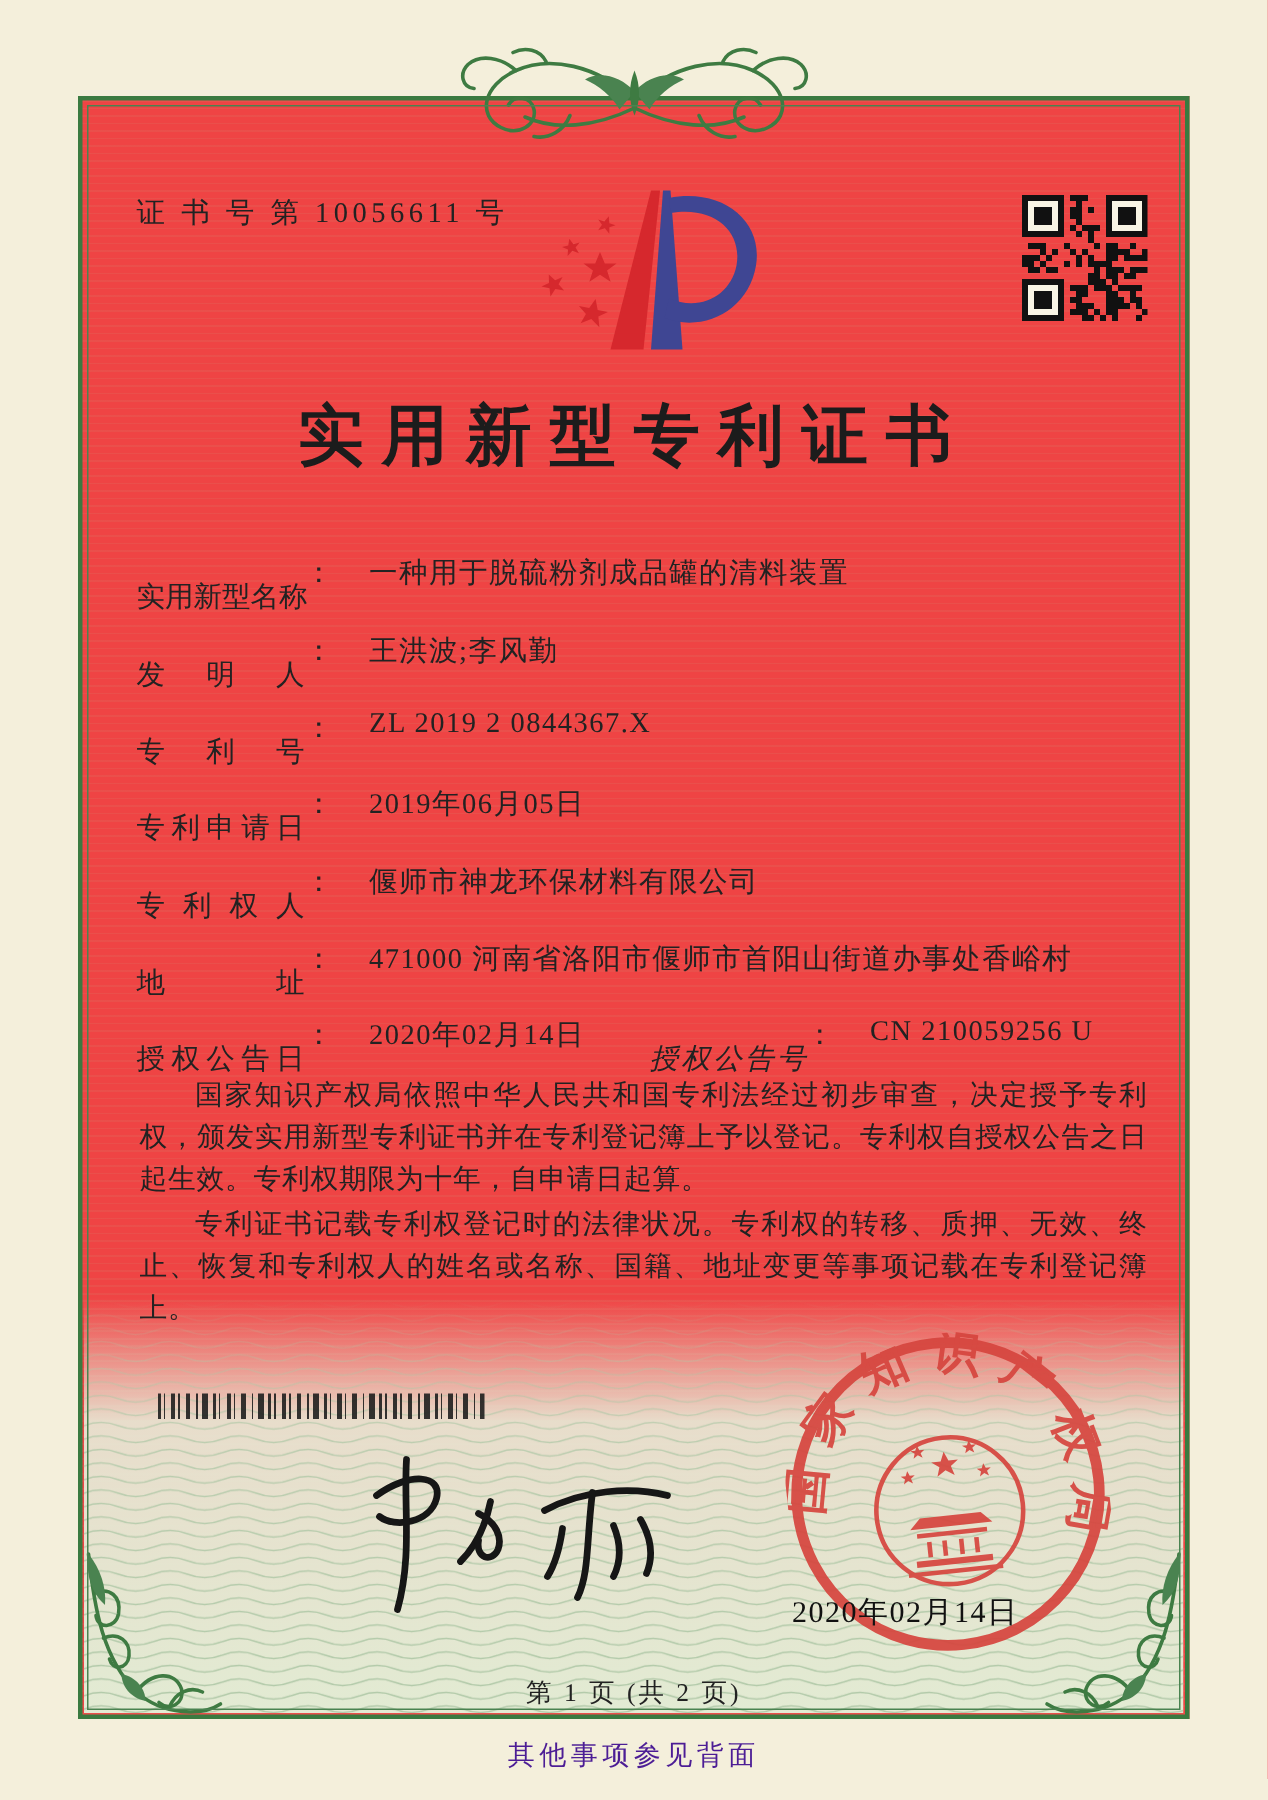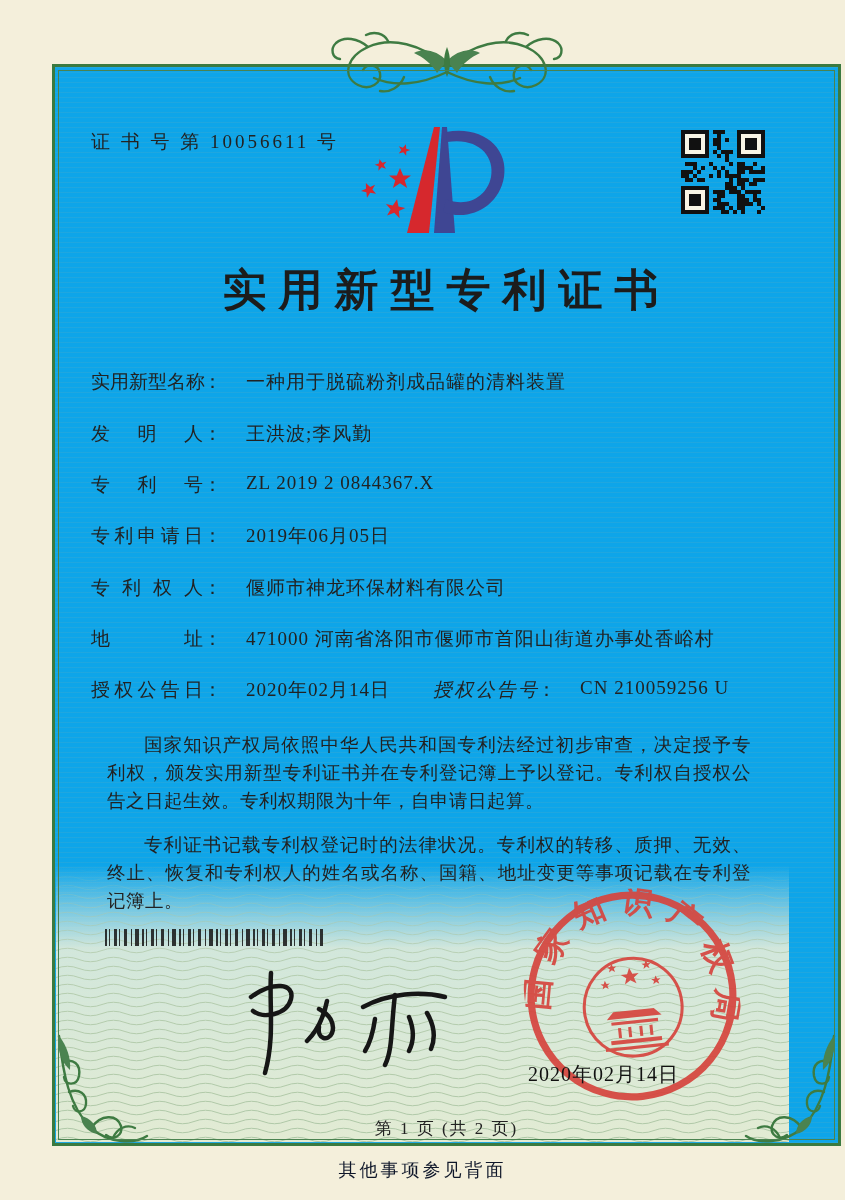--- a/index.html
+++ b/index.html
@@ -3,63 +3,63 @@
 <meta charset="utf-8">
 <style>
   html,body{margin:0;padding:0;}
   .page{
     position:relative;width:845px;height:1200px;overflow:hidden;
     background:#f4efdb;
     font-family:"Liberation Serif","DejaVu Serif",serif;color:#222;
   }
   .frame{
     position:absolute;left:52px;top:64px;width:735px;height:1076px;
-    border:3px solid #3a7a40;background:#0ea5e9;padding-left:48px;
+    border:3px solid #3a7a40;background:#ef4444;
   }
   .frame-inner{
     position:absolute;inset:3px;border:1px solid #4a8350;pointer-events:none;
   }
   .pinstripes{
     position:absolute;inset:0;
     background:repeating-linear-gradient(180deg,rgba(190,180,140,.10) 0 1px,transparent 1px 5px);
     pointer-events:none;
   }
   .band{position:absolute;left:1px;bottom:1px;width:733px;height:277px;}
   .cert-no{position:absolute;left:36px;top:62px;font-size:19px;letter-spacing:3px;}
   .logo{position:absolute;left:288px;top:58px;width:170px;height:114px;}
   .qr{position:absolute;left:626px;top:63px;width:84px;height:84px;}
   .title{
     position:absolute;left:0;top:194px;width:100%;text-align:center;
     font-size:44px;font-weight:bold;letter-spacing:12px;color:#1c1c1c;
   }
   .row{position:absolute;left:36px;font-size:19px;white-space:nowrap;}
-  .row .lbl{display:inline-block;width:112px;text-align:justify;text-align-last:justify;vertical-align:top;}
+  .row .lbl{display:inline-block;width:112px;text-align:justify;text-align-last:justify;vertical-align:top;margin-top:16px;}
   .row .colon{display:inline-block;vertical-align:top;}
   .row .val{display:inline-block;margin-left:24px;letter-spacing:1px;vertical-align:top;}
   .grant-right{position:absolute;left:342px;top:0;white-space:nowrap;}
   .grant-right .lbl{display:inline-block;width:104px;text-align:justify;text-align-last:justify;font-style:italic;}
   .body-text{
     position:absolute;left:36px;top:648px;width:676px;
     font-size:18.5px;line-height:28px;text-align:justify;letter-spacing:.5px;
   }
-  .body-text p{margin:16px;text-indent:2em;}
+  .body-text p{margin:2px;text-indent:2em;}
   .barcode{
     position:absolute;left:50px;top:862px;width:218px;height:17px;opacity:.88;
     background:repeating-linear-gradient(90deg,
       #1a1a1a 0 2px,transparent 2px 4px,#1a1a1a 4px 5px,transparent 5px 9px,
       #1a1a1a 9px 12px,transparent 12px 14px,#1a1a1a 14px 15px,transparent 15px 19px,
       #1a1a1a 19px 22px,transparent 22px 26px,#1a1a1a 26px 27px,transparent 27px 30px,
       #1a1a1a 30px 34px,transparent 34px 37px);
   }
   .director{position:absolute;left:36px;top:930px;font-size:21px;letter-spacing:4px;line-height:34px;}
   .signature{position:absolute;left:168px;top:898px;width:250px;height:115px;}
   .seal{position:absolute;left:470px;top:822px;width:214px;height:214px;transform:rotate(-6deg);opacity:.92;}
   .seal-date{position:absolute;left:473px;top:994px;font-size:20px;letter-spacing:1px;color:#111;z-index:5;}
   .page-footer{position:absolute;left:0;top:1050px;width:100%;text-align:center;font-size:17px;letter-spacing:2px;z-index:5;}
-  .back-note{position:absolute;left:0;top:1158px;width:100%;text-align:center;font-size:18px;letter-spacing:3px;color:#0f172a;}
+  .back-note{position:absolute;left:0;top:1158px;width:100%;text-align:center;font-size:18px;letter-spacing:3px;color:#4c1d95;}
   .ornament-top{position:absolute;left:50%;top:-36px;transform:translateX(-50%);width:310px;height:74px;}
   .corner{position:absolute;bottom:-3px;width:100px;height:112px;}
   .corner.left{left:-2px;}
   .corner.right{right:-2px;transform:scaleX(-1);}
 </style>
 </head>
 <body>
 
 <div class="page">
 

